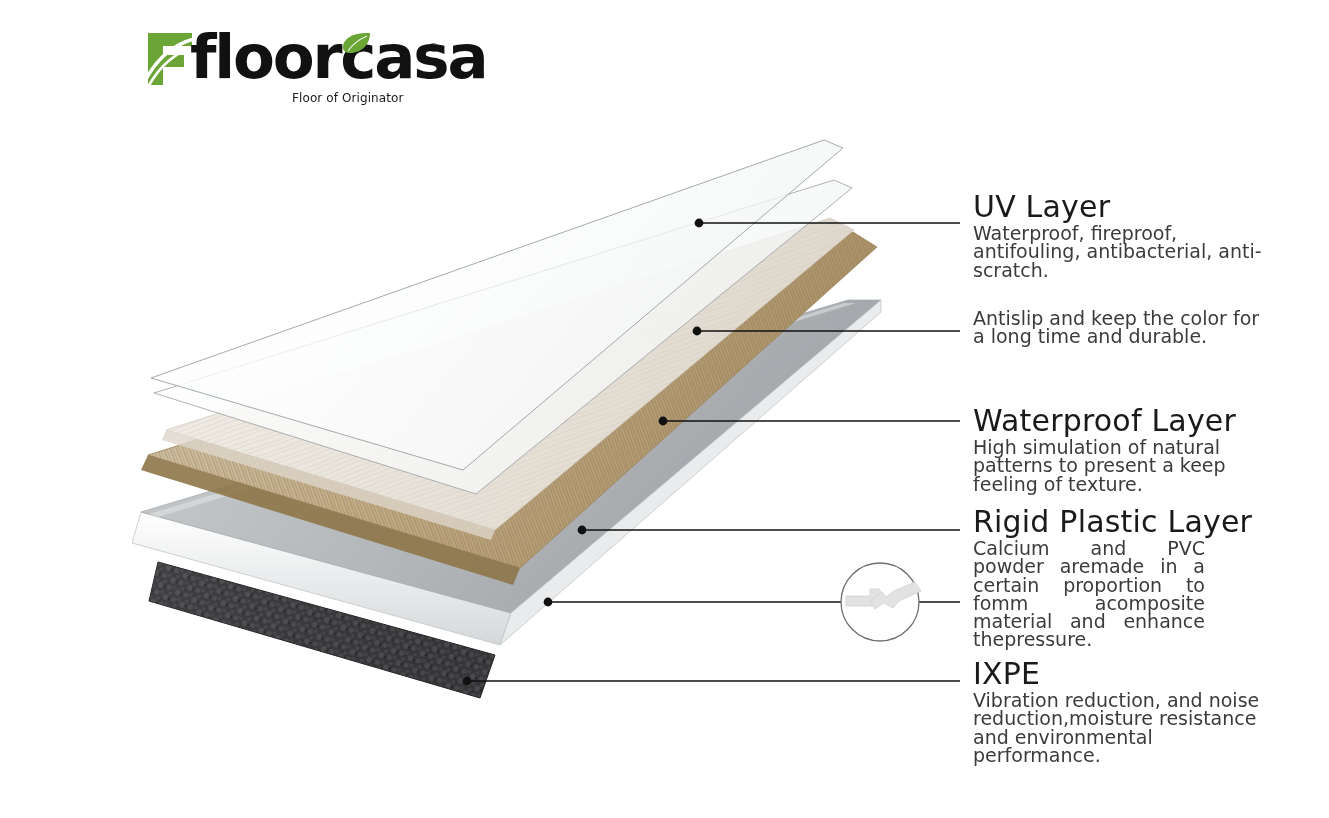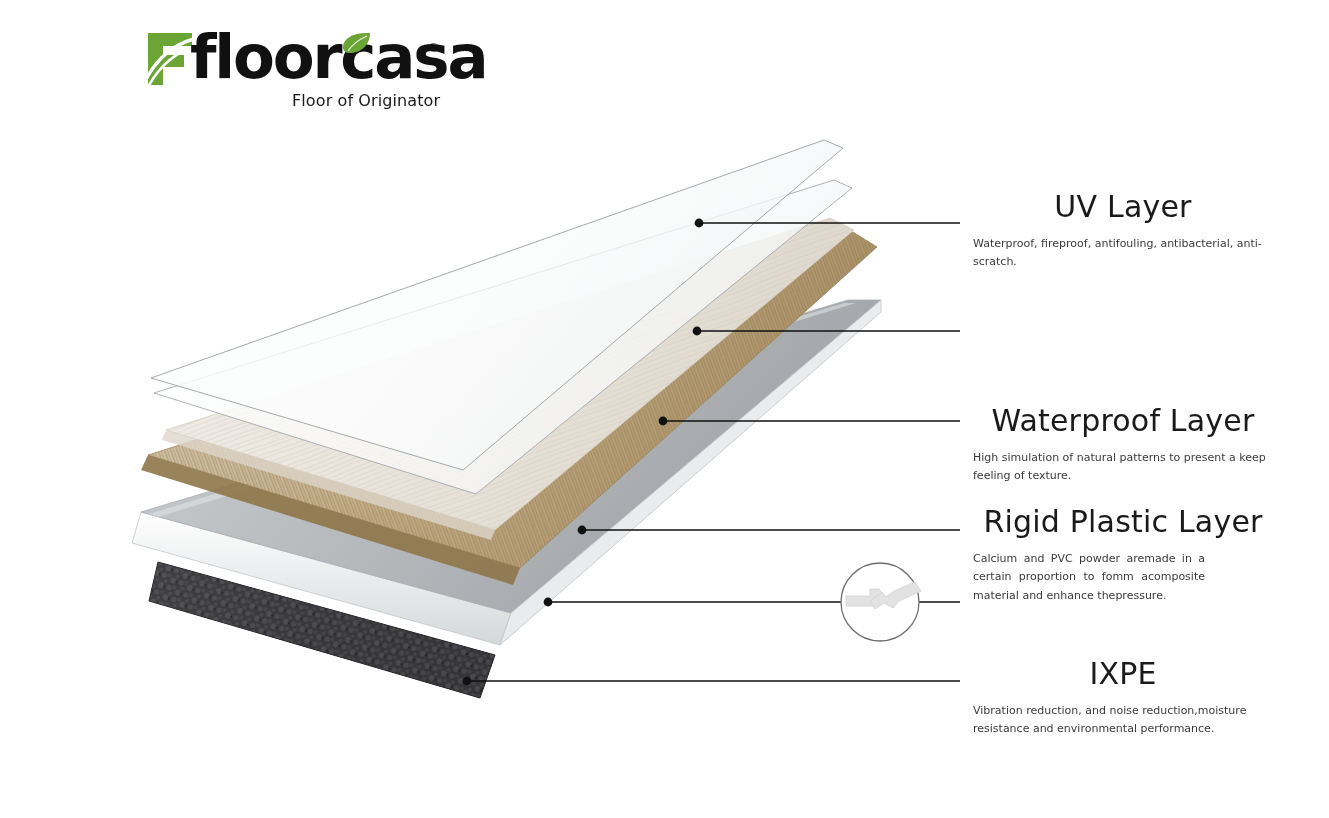--- a/index.html
+++ b/index.html
@@ -20,34 +20,34 @@
     letter-spacing:-2.2px;color:#111111;
     font-family:"DejaVu Sans","Liberation Sans",sans-serif;
   }
   #logo-leaf{position:absolute;left:196px;top:2px;width:30px;height:22px;}
   #logo-reg{
     position:absolute;left:281px;top:10px;
     font-size:13px;color:#111;font-weight:400;
   }
   #logo-tagline{
     position:absolute;left:146px;top:61px;
-    font-size:16px;color:#1a1a1a;letter-spacing:.1px;
+    font-size:12px;color:#1a1a1a;letter-spacing:.1px;
     white-space:nowrap;
     text-align:right;
   }
 
   
   .callout{position:absolute;width:300px;}
   .callout-title{
     font-size:30px;line-height:34px;font-weight:400;
-    color:#1a1a1a;letter-spacing:.2px;white-space:nowrap;text-align:center;
+    color:#1a1a1a;letter-spacing:.2px;white-space:nowrap;
   }
   .callout-desc{
-    font-size:11px;line-height:18.3px;color:#3b3b3b;
-    margin-top:11px;
+    font-size:19px;line-height:18.3px;color:#3b3b3b;
+    margin-top:0;
   }
   .callout-desc.justify{text-align:justify;width:232px;}
 
   .lbl-uv   {left:965px;top:190px;}
   .lbl-wear {left:965px;top:309px;}
   .lbl-deco {left:965px;top:404px;}
   .lbl-rigid{left:965px;top:505px;}
   .lbl-ixpe {left:965px;top:657px;}
 
   svg{display:block;}
@@ -201,20 +201,21 @@
       </g>
     </g>
   </svg>
 
   <div class="callout lbl-uv">
     <div class="callout-title">UV Layer</div>
     <div class="callout-desc">Waterproof, fireproof, antifouling, antibacterial, anti-scratch.</div>
   </div>
 
   <div class="callout lbl-wear">
+    <div class="callout-desc">Antislip and keep the color for a long time and durable.</div>
   </div>
 
   <div class="callout lbl-deco">
     <div class="callout-title">Waterproof Layer</div>
     <div class="callout-desc">High simulation of natural patterns to present a keep feeling of texture.</div>
   </div>
 
   <div class="callout lbl-ixpe">
     <div class="callout-title">IXPE</div>
     <div class="callout-desc">Vibration reduction, and noise reduction,moisture resistance and environmental performance.</div>

